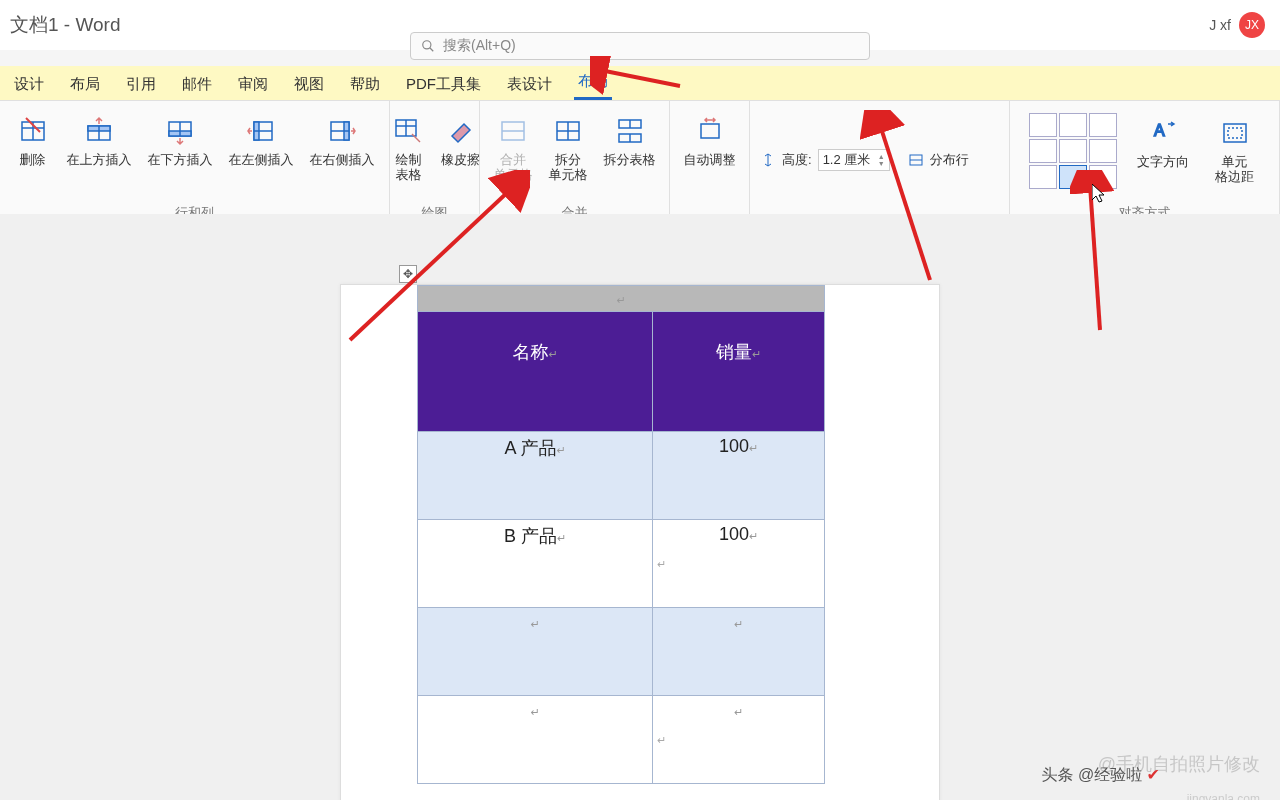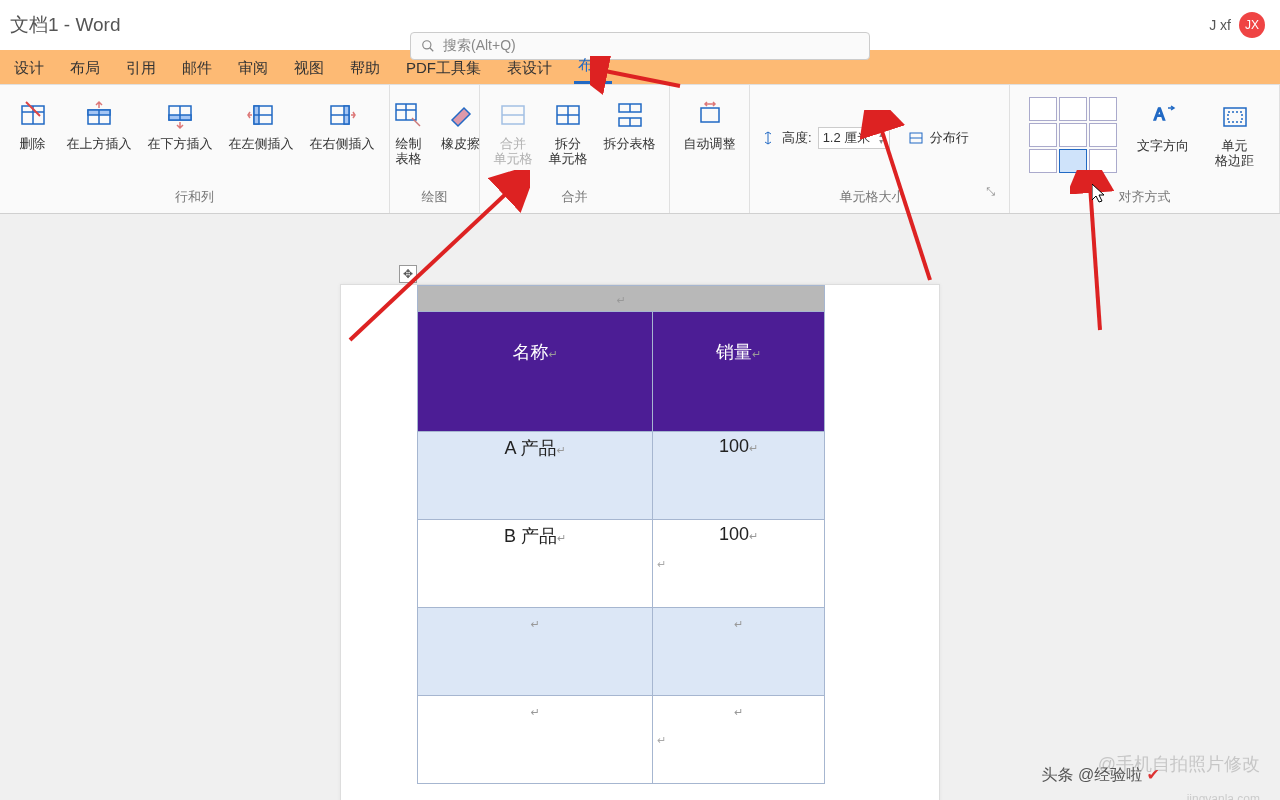--- a/index.html
+++ b/index.html
@@ -7,21 +7,21 @@
 
 
 .titlebar { height: 50px; background: #fff; display: flex; align-items: center; padding: 0 10px; position: relative; }
 .doc-title { font-size: 19px; color: #555; }
 .searchbox { position: absolute; left: 50%; transform: translateX(-50%); top: 12px; width: 460px; height: 28px; border: 1px solid #ccc; border-radius: 4px; display: flex; align-items: center; padding: 0 10px; color: #888; font-size: 14px; background: #fafafa; margin-top: 20px; }
 .searchbox svg { margin-right: 8px; }
 .user { position: absolute; right: 15px; display: flex; align-items: center; gap: 8px; font-size: 14px; color: #555; }
 .avatar { width: 26px; height: 26px; border-radius: 50%; background: #ef4444; display: flex; align-items: center; justify-content: center; color: #fff; font-size: 12px; }
 
 
-.tabs { height: 34px; background: #fdba74; display: flex; align-items: flex-end; padding-left: 10px; gap: 18px; border-bottom: none; }
+.tabs { height: 34px; background: #fef9c3; display: flex; align-items: flex-end; padding-left: 10px; gap: 18px; border-bottom: none; margin-top: 16px; }
 .tab { font-size: 15px; color: #333; padding: 6px 4px; cursor: pointer; }
 .tab.active { color: #2169c4; border-bottom: 3px solid #2169c4; font-weight: 500; position: relative; }
 
 
 .ribbon { height: 130px; background: #fafafa; border-top: 1px solid #e0e0e0; border-bottom: 1px solid #d0d0d0; display: flex; }
 .group { border-right: 1px solid #e0e0e0; display: flex; flex-direction: column; justify-content: flex-end; padding: 6px 2px 4px 2px; }
 .group-label { text-align: center; font-size: 13px; color: #777; padding: 3px 0; }
 .group-body { flex: 1; display: flex; align-items: flex-start; justify-content: center; gap: 4px; padding-top: 4px; }
 .rbtn { display: flex; flex-direction: column; align-items: center; justify-content: flex-start; gap: 4px; padding: 2px 6px; cursor: pointer; min-width: 48px; }
 .rbtn .icon { width: 36px; height: 36px; display: flex; align-items: center; justify-content: center; }
@@ -247,21 +247,20 @@
         <div class="mini-row">
           <svg width="16" height="16" fill="none" stroke="#2169c4">
               <rect x="2" y="3" width="12" height="10"></rect>
               <line x1="2" y1="8" x2="14" y2="8"></line>
             </svg>
           <span>分布行</span>
         </div>
       </div>
     </div>
     <div style="display:flex;justify-content:space-between;padding:0 6px">
-      <div class="group-label" style="flex:1">单元格大小</div>
       <div class="dialog-launch">⤡</div>
     </div>
   </div>
 
   <div class="group" style="flex:1">
     <div class="group-body" style="gap:14px;padding:6px 10px">
       <div class="align-grid">
         <div class="align-cell"></div>
         <div class="align-cell"></div>
         <div class="align-cell"></div>

